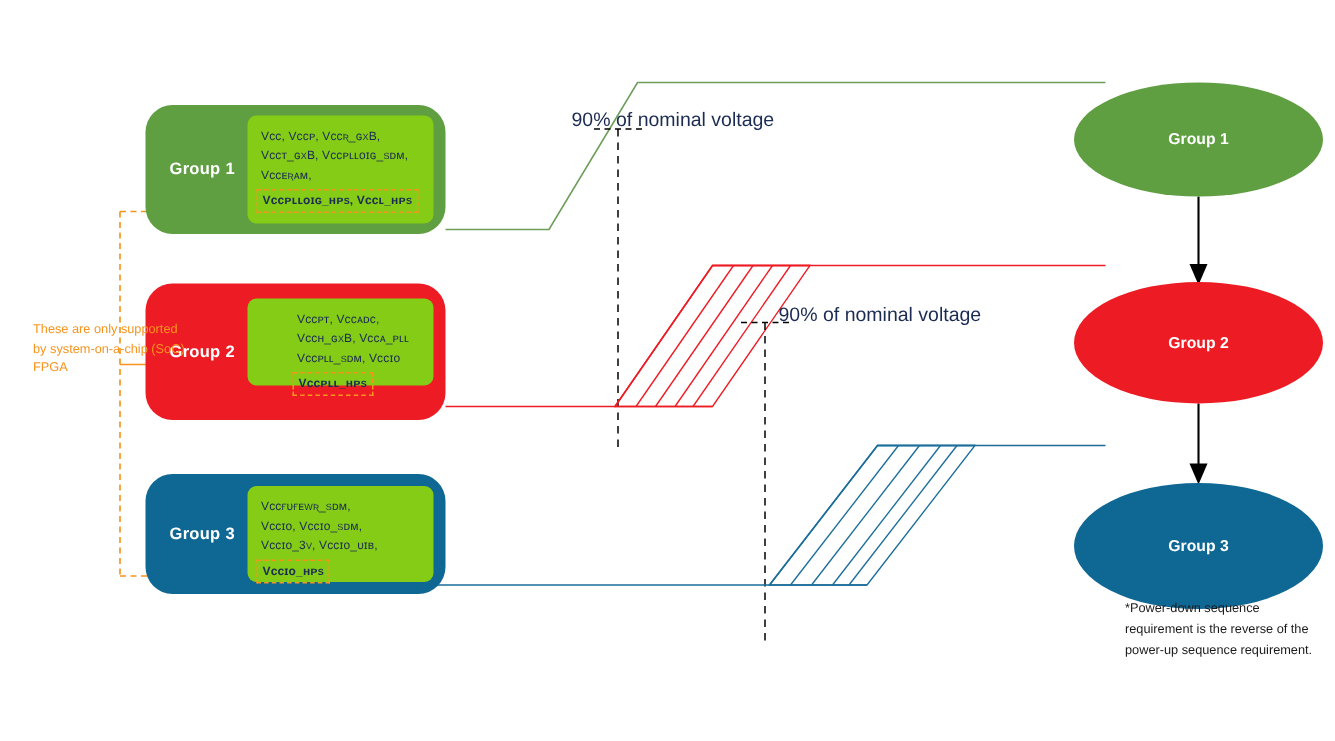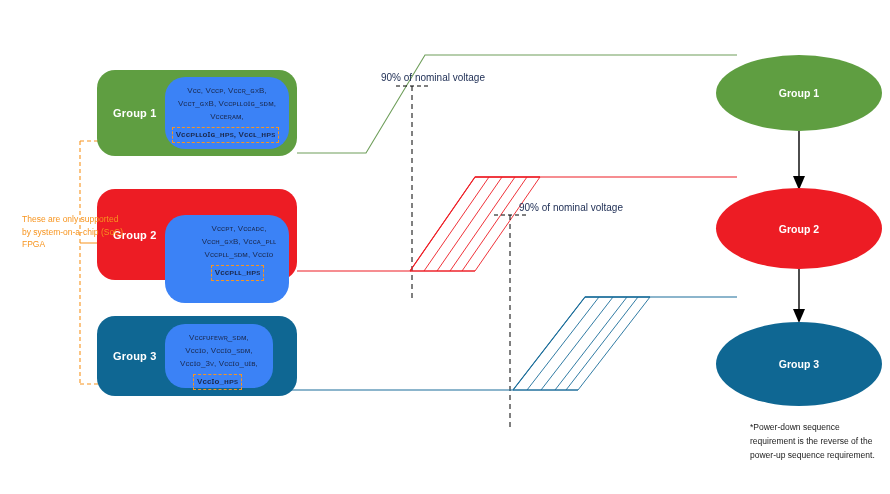--- a/index.html
+++ b/index.html
@@ -44,29 +44,28 @@
     transform: translateY(-50%);
     color: #ffffff;
     font-size: 11px;
     font-weight: bold;
     letter-spacing: .2px;
     white-space: nowrap;
   }
 
   .rail-list {
     position: absolute;
-    background: #3b82f6;
-    border-radius: 20px;
+    background: #84cc16;
+    border-radius: 6px;
     box-sizing: border-box;
     padding: 7px 9px 6px 9px;
-    text-align: center;
   }
   .group-box.g1 .rail-list { left: 68px; top: 7px;  width: 124px; height: 72px; }
-  .group-box.g2 .rail-list { left: 68px; top: 26px; width: 124px; height: 88px; padding-left: 33px; }
-  .group-box.g3 .rail-list { left: 68px; top: 8px;  width: 108px; height: 64px; }
+  .group-box.g2 .rail-list { left: 68px; top: 10px; width: 124px; height: 58px; padding-left: 33px; }
+  .group-box.g3 .rail-list { left: 68px; top: 8px;  width: 124px; height: 64px; }
 
   .rail-line {
     font-size: 8px;
     color: #1b2b52;
     line-height: 13px;
     white-space: nowrap;
     font-variant: small-caps;
     letter-spacing: .1px;
   }
   .rail-line.hps {
@@ -85,21 +84,21 @@
     top: 213px;
     width: 106px;
     color: #f7941e;
     font-size: 8.5px;
     line-height: 12.5px;
   }
 
   
   .nominal-label {
     position: absolute;
-    font-size: 10px;
+    font-size: 13px;
     color: #1b2b52;
     white-space: nowrap;
   }
   .nominal-label.n1 { left: 381px; top: 72px; }
   .nominal-label.n2 { left: 519px; top: 202px; }
 
   
   .seq-title {
     position: absolute;
     left: 757px;
@@ -120,21 +119,21 @@
     font-size: 10.5px;
     font-weight: bold;
   }
   .ellipse.e1 { left: 716px; top: 55px;  width: 166px; height: 76px; background: #5f9e41; }
   .ellipse.e2 { left: 716px; top: 188px; width: 166px; height: 81px; background: #ed1c24; }
   .ellipse.e3 { left: 716px; top: 322px; width: 166px; height: 84px; background: #0f6793; }
 
   .footnote {
     position: absolute;
     left: 750px;
-    top: 420px;
+    top: 398px;
     width: 132px;
     font-size: 8.5px;
     color: #1a1a1a;
     line-height: 14px;
   }
 </style>
 </head>
 <body>
 
 <div id="stage">

